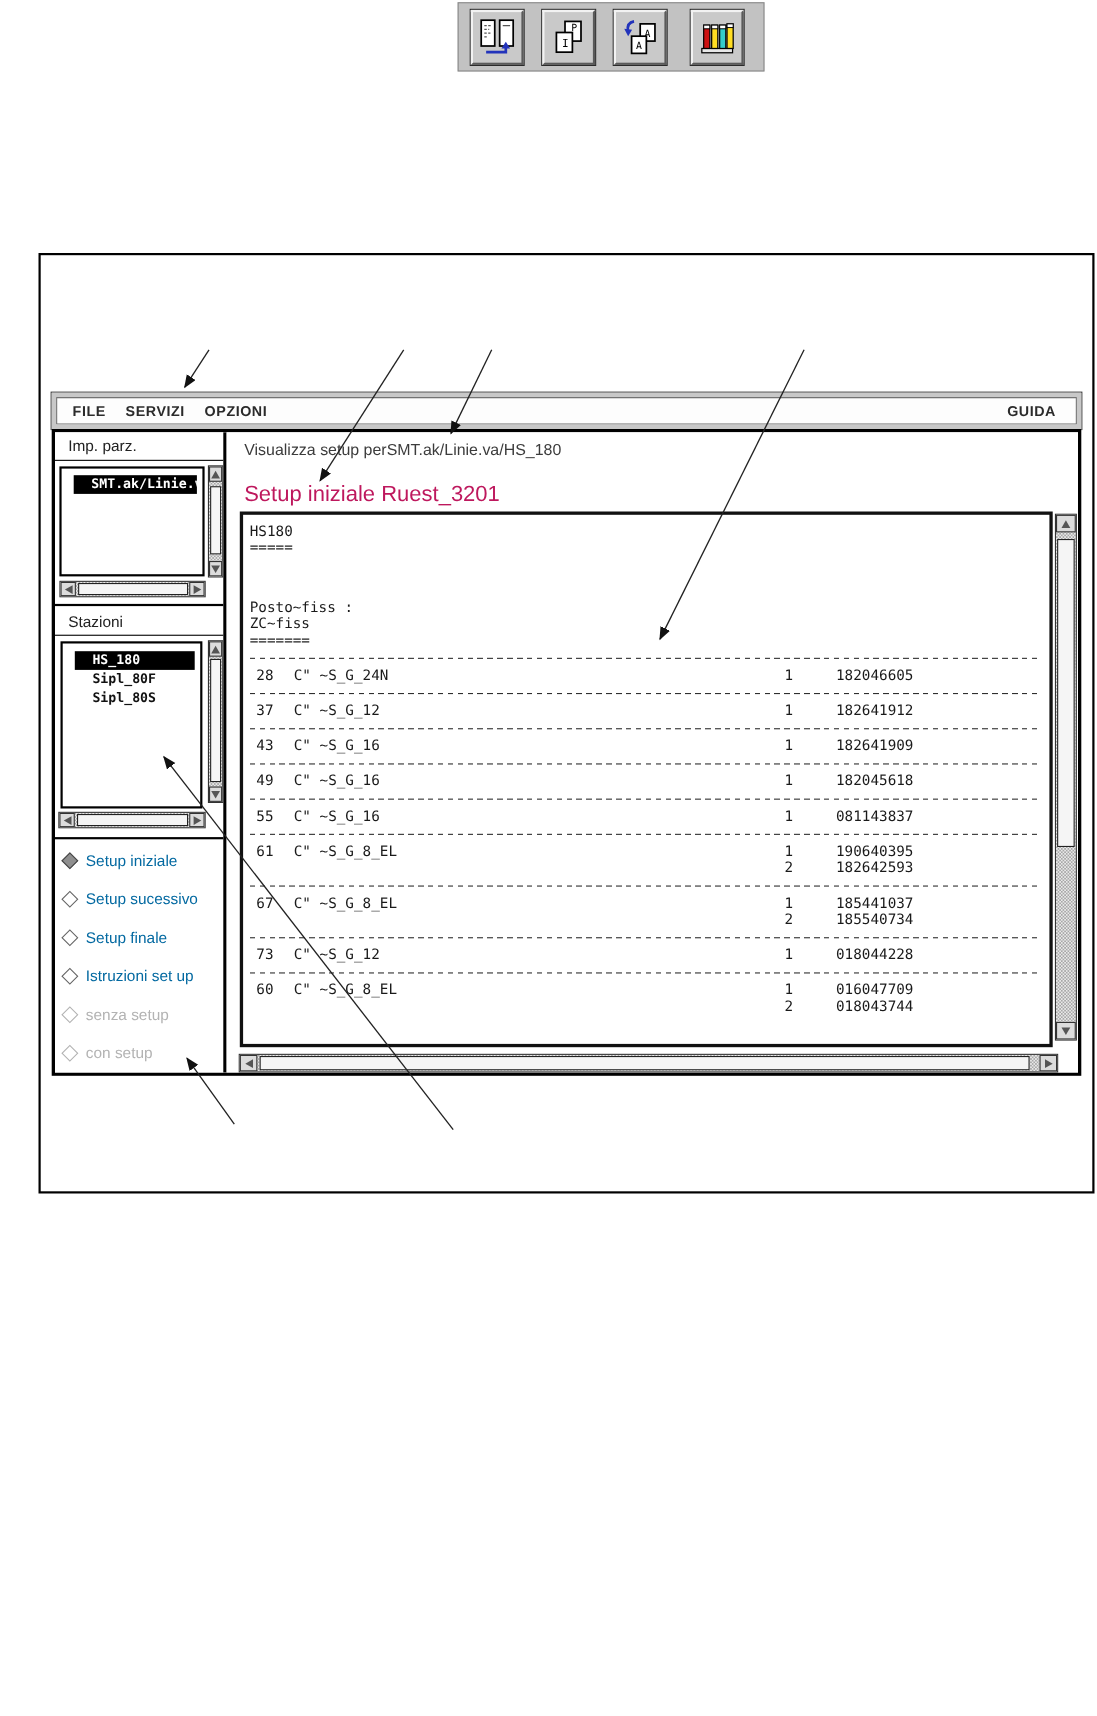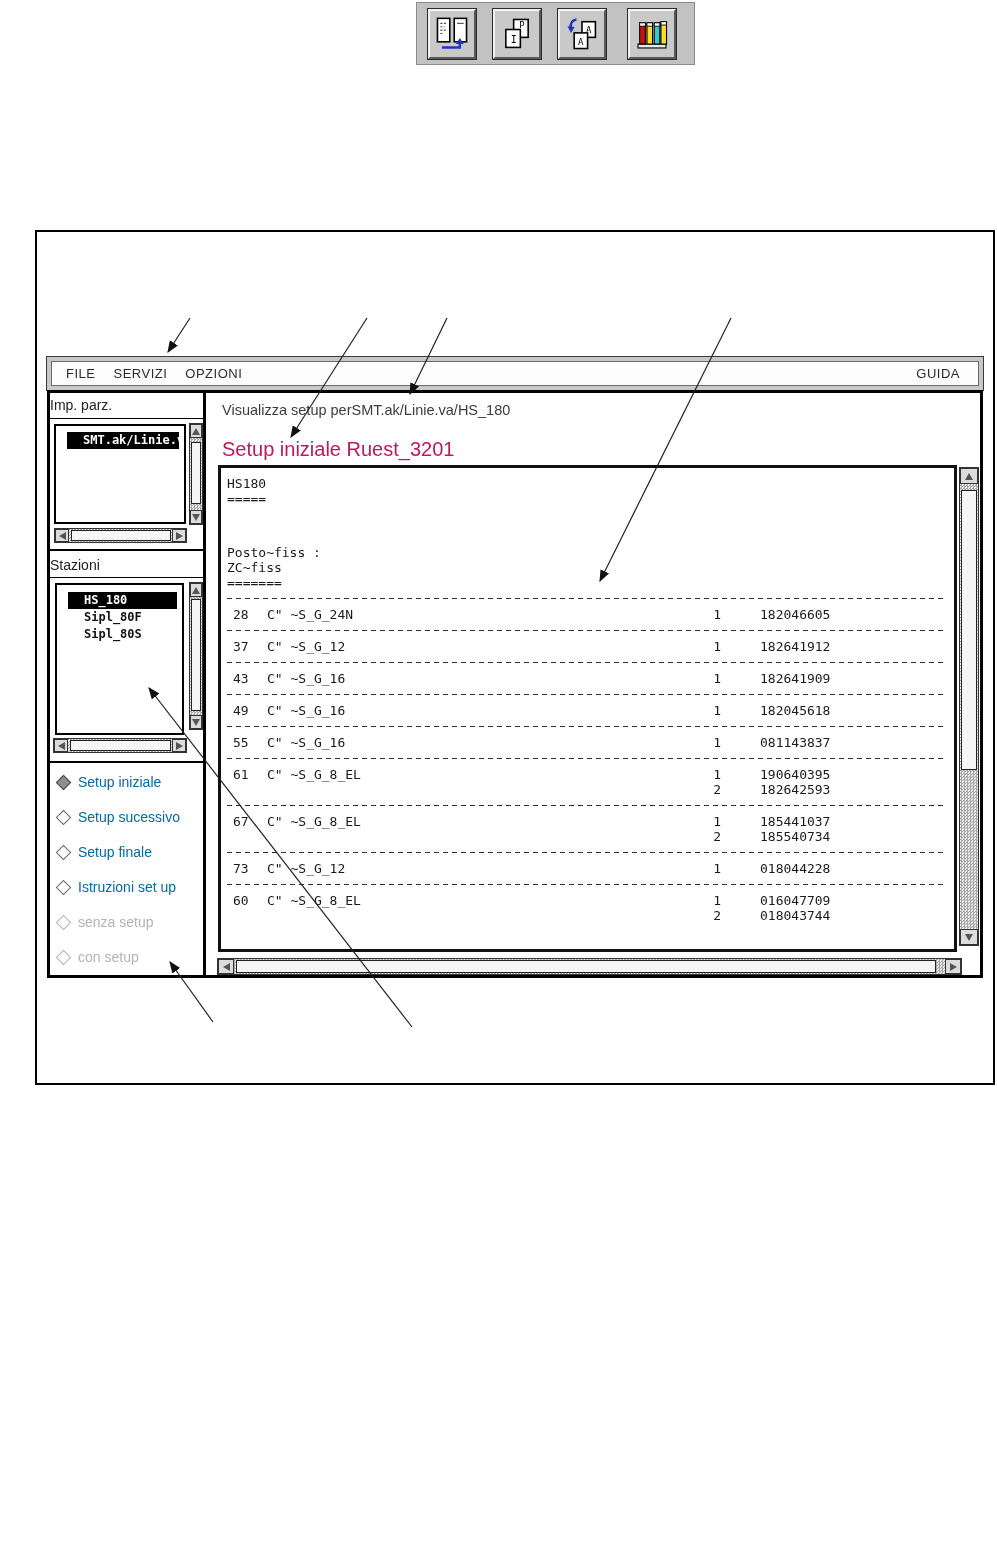--- a/index.html
+++ b/index.html
@@ -19,31 +19,31 @@
 
   
   .docbox { position:absolute; left:35px; top:230px; width:960px; height:855px;
             border:2px solid #000; background:#fff; }
 
   
   .window { position:absolute; left:47px; top:357px; width:936px; }
   .menubar { height:33px; background:#fdfdfd; border:4px solid #c8c8c8;
              box-shadow:0 0 0 1px #3a3a3a, inset 0 0 0 1px #6a6a6a;
              display:flex; align-items:center; font-size:13px; color:#2b2b2b;
-             letter-spacing:0.5px; }
+             letter-spacing:0.5px;font-weight:bold; }
   .menu-item { padding:0 9px; cursor:pointer; }
   .menu-item.first { margin-left:6px; }
   .menu-help { margin-left:auto; margin-right:10px; cursor:pointer; }
 
   .window-body { height:588px; border:3px solid #000; background:#fff; display:flex; }
 
   
   .left-panel { position:relative; width:156px; border-right:3px solid #000; background:#fff; }
   .lp-header { position:absolute; left:0; right:0; height:26px; line-height:24px;
-               padding-left:0; font-size:14px; color:#222; border-bottom:1px solid #000; }
+               padding-left:12px; font-size:14px; color:#222; border-bottom:1px solid #000; }
   .lp-h1 { top:0; }
   .lp-h2 { top:160px; height:25px; }
   .lp-div { position:absolute; left:0; right:0; height:2px; background:#000; }
 
   .listbox { position:absolute; background:#fff; border:2px solid #000; overflow:hidden;
              font-family:"DejaVu Sans Mono", monospace; font-weight:bold; font-size:12px; }
   .list1 { left:4px; top:31px; width:132px; height:100px; padding-top:6px; }
   .list2 { left:5px; top:190px; width:129px; height:152px; padding-top:7px; }
   .lb-item { height:17px; line-height:17px; margin:0 5px 0 11px; padding-left:16px;
              color:#111; white-space:nowrap; overflow:hidden; cursor:pointer; }

